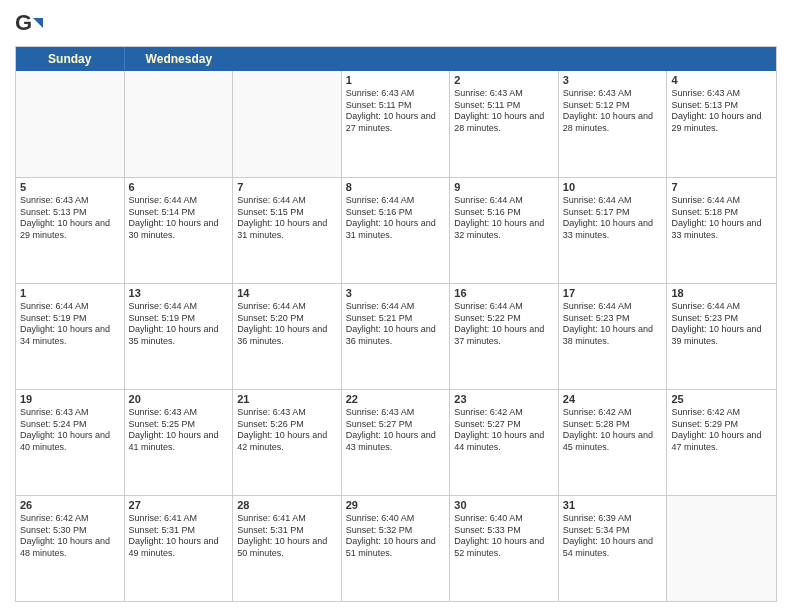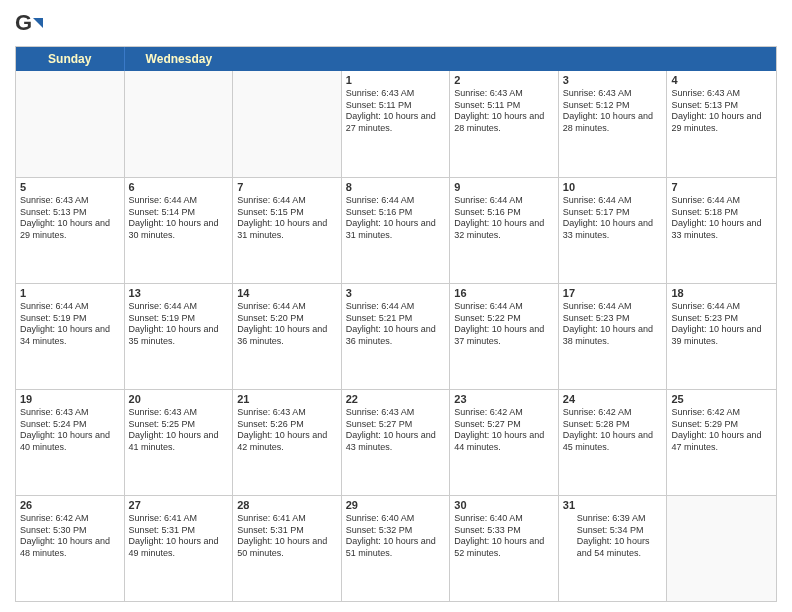--- a/index.html
+++ b/index.html
@@ -317,21 +317,21 @@
 Daylight: 10 hours and 51 minutes.</div>
           </div>
           <div class="cell">
             <div class="cell-date">30</div>
             <div class="cell-info" style="white-space: pre-line;">Sunrise: 6:40 AM
 Sunset: 5:33 PM
 Daylight: 10 hours and 52 minutes.</div>
           </div>
           <div class="cell">
             <div class="cell-date">31</div>
-            <div class="cell-info" style="white-space: pre-line; margin-left: 14px;">Sunrise: 6:39 AM
+            <div class="cell-info" style="white-space: pre-line;">Sunrise: 6:39 AM
 Sunset: 5:34 PM
 Daylight: 10 hours and 54 minutes.</div>
           </div>
           <div class="cell empty"></div>
         </div>
       </div>
   </div>
 </div>
 
 </body></html>

